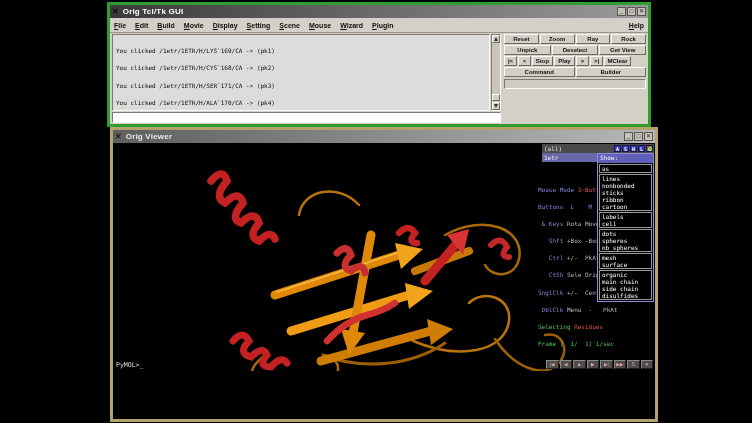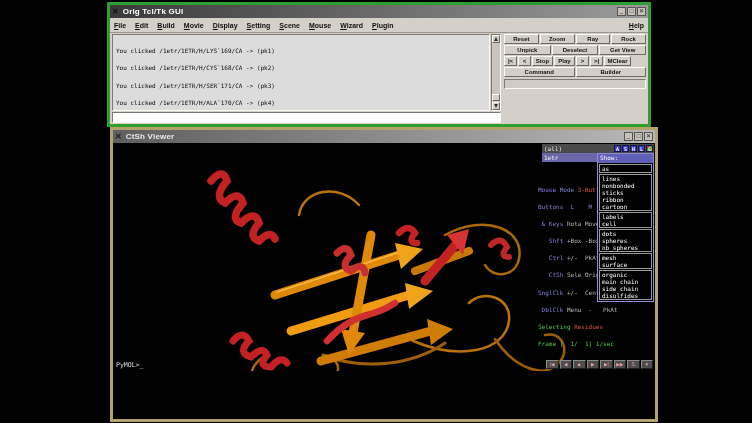--- a/index.html
+++ b/index.html
@@ -171,21 +171,21 @@
         <button class="btn">Builder</button>
       </div>
       <div class="feedback"></div>
     </div>
   </div>
 </section>
 
 <section class="win viewer">
   <div class="titlebar">
     <span class="ticon">✕</span>
-    <span class="ttext">CtSh Viewer</span>
+    <span class="ttext">Orig Viewer</span>
     <span class="wbtns">
       <span class="wbtn">_</span>
       <span class="wbtn">□</span>
       <span class="wbtn">✕</span>
     </span>
   </div>
 
   <div class="viewport">
 
     <svg class="protein" width="542" height="276" viewBox="0 0 542 276">

